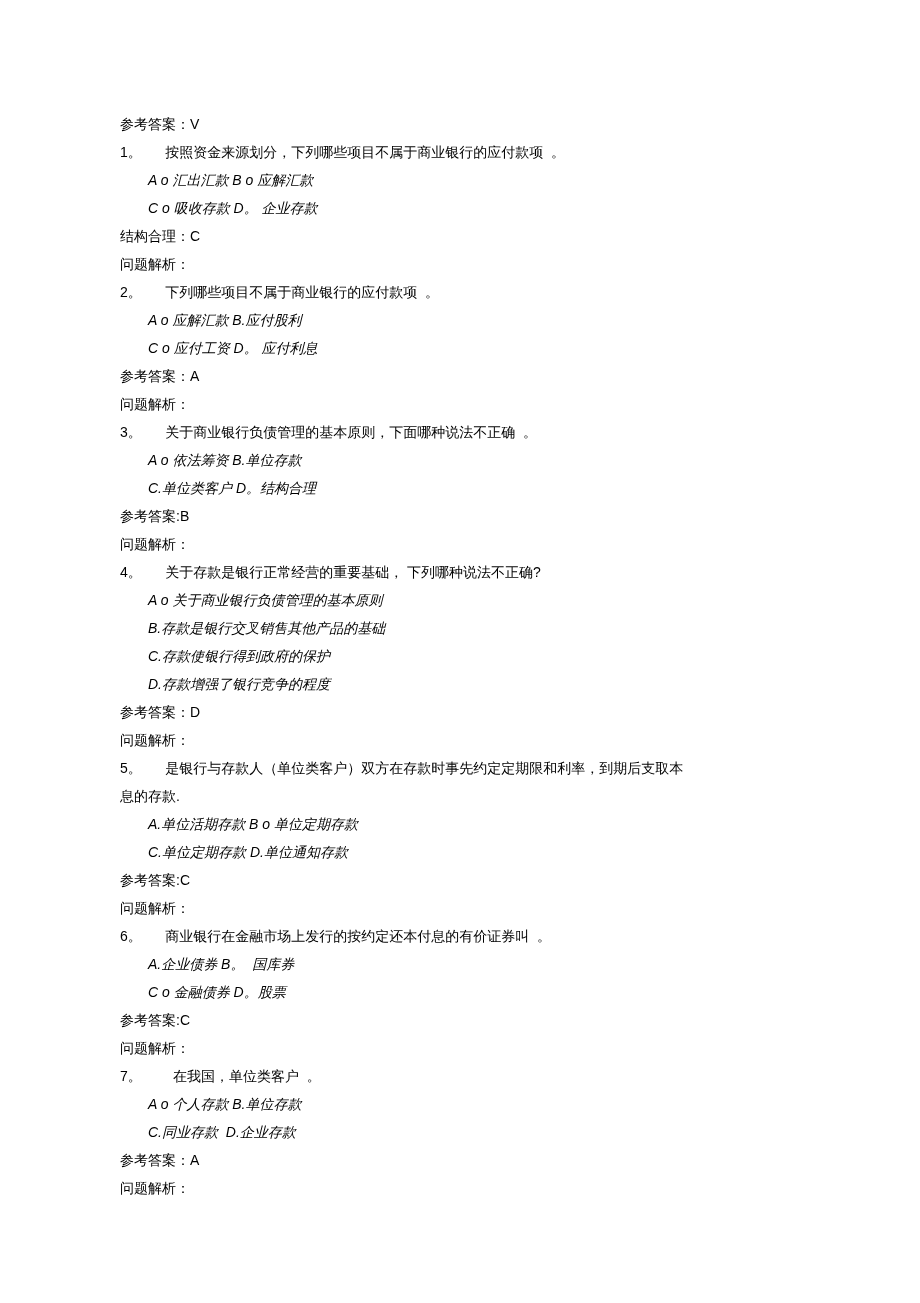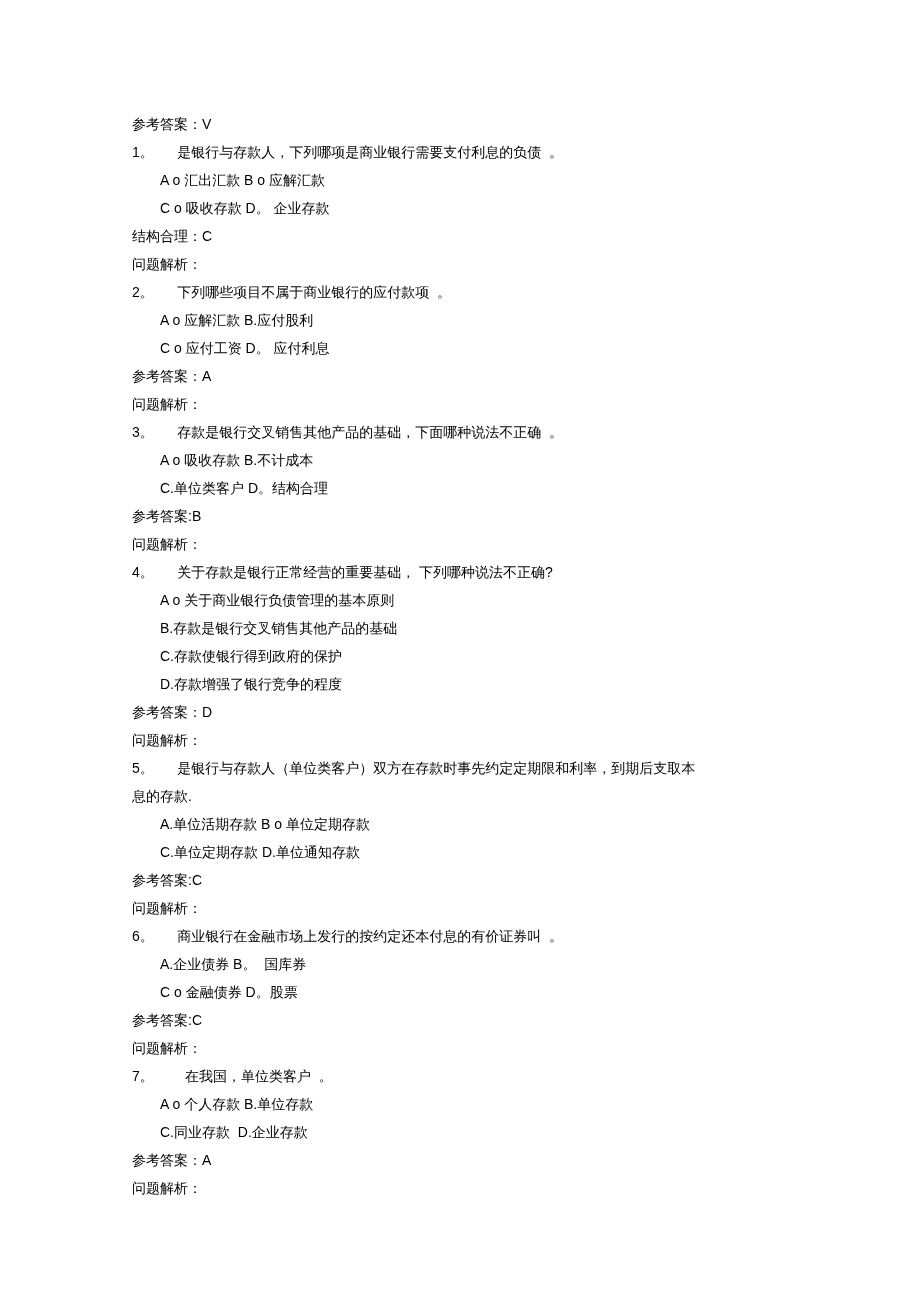--- a/index.html
+++ b/index.html
@@ -12,48 +12,48 @@
       width: 920px;
       padding: 110px 120px 60px 120px;
       font-family: "SimSun", "Microsoft YaHei", sans-serif;
       font-size: 14px;
       line-height: 2.0;
       color: #000000;
     }
     .line {
       display: block;
       white-space: pre-wrap;
-      margin-left: 12px;
     }
     .num {
       font-family: Arial, "Helvetica Neue", sans-serif;
     }
     .indent-1 {
       padding-left: 28px;
+      font-style: italic;
     }
   </style>
 </head>
 <body>
 
 <div class="line">参考答案：V</div>
 
-<div class="line"><span class="num">1</span><span>。</span>      <span>是银行与存款人，下列哪项是商业银行需要支付利息的负债  。</span></div>
+<div class="line"><span class="num">1</span><span>。</span>      <span>按照资金来源划分，下列哪些项目不属于商业银行的应付款项  。</span></div>
 <div class="line indent-1">A o 汇出汇款 B o 应解汇款</div>
 <div class="line indent-1">C o 吸收存款 D。 企业存款</div>
 <div class="line">结构合理：C</div>
 <div class="line">问题解析：</div>
 
 <div class="line"><span class="num">2</span><span>。</span>      <span>下列哪些项目不属于商业银行的应付款项  。</span></div>
 <div class="line indent-1">A o 应解汇款 B.应付股利</div>
 <div class="line indent-1">C o 应付工资 D。 应付利息</div>
 <div class="line">参考答案：A</div>
 <div class="line">问题解析：</div>
 
-<div class="line"><span class="num">3</span><span>。</span>      <span>存款是银行交叉销售其他产品的基础，下面哪种说法不正确  。</span></div>
-<div class="line indent-1">A o 吸收存款 B.不计成本</div>
+<div class="line"><span class="num">3</span><span>。</span>      <span>关于商业银行负债管理的基本原则，下面哪种说法不正确  。</span></div>
+<div class="line indent-1">A o 依法筹资 B.单位存款</div>
 <div class="line indent-1">C.单位类客户 D。结构合理</div>
 <div class="line">参考答案:B</div>
 <div class="line">问题解析：</div>
 
 <div class="line"><span class="num">4</span><span>。</span>      <span>关于存款是银行正常经营的重要基础， 下列哪种说法不正确?</span></div>
 <div class="line indent-1">A o 关于商业银行负债管理的基本原则</div>
 <div class="line indent-1">B.存款是银行交叉销售其他产品的基础</div>
 <div class="line indent-1">C.存款使银行得到政府的保护</div>
 <div class="line indent-1">D.存款增强了银行竞争的程度</div>
 <div class="line">参考答案：D</div>

